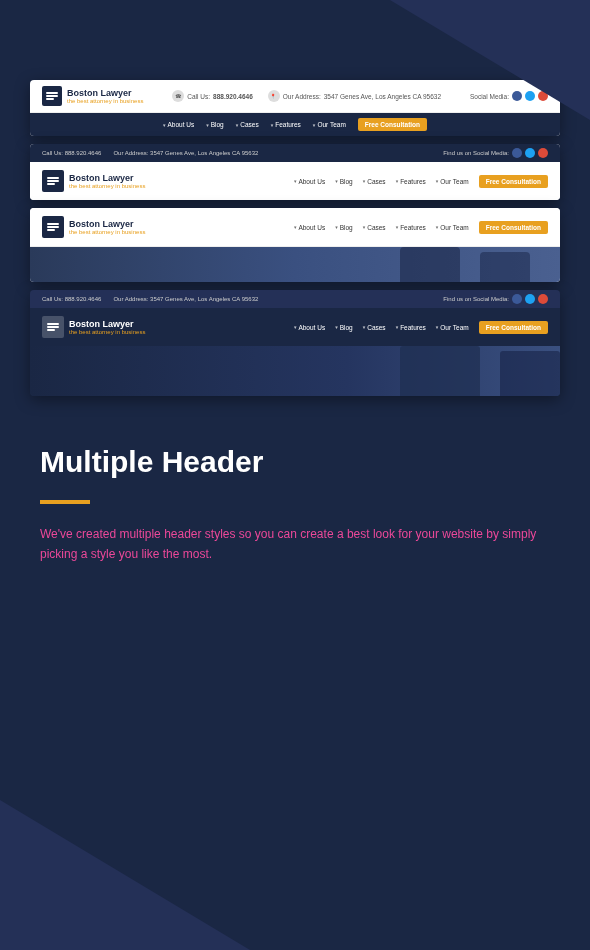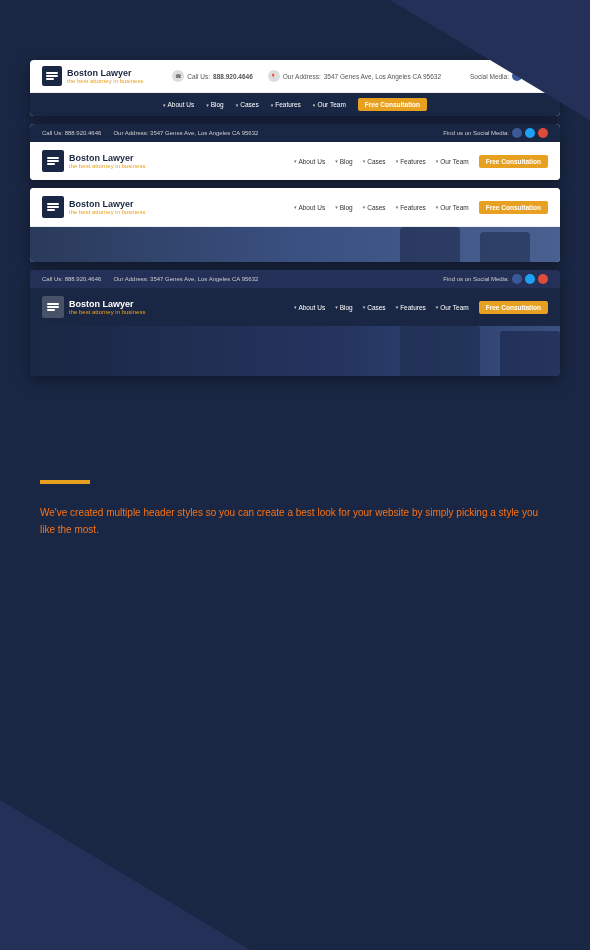--- a/index.html
+++ b/index.html
@@ -25,21 +25,21 @@
       bottom: 0; left: 0;
       width: 250px; height: 150px;
       background: #243057;
       clip-path: polygon(0 100%, 100% 100%, 0 0);
     }
 
     .page-wrapper {
       position: relative;
       width: 590px;
       min-height: 950px;
-      padding: 60px 30px 60px 30px;
+      padding: 80px 30px 60px 30px;
     }
 
     
     .headers-container {
       display: flex;
       flex-direction: column;
       gap: 0;
       margin-bottom: 40px;
     }
 
@@ -346,22 +346,22 @@
     }
 
     .accent-bar {
       width: 50px;
       height: 4px;
       background: #e8a020;
       margin-bottom: 20px;
     }
 
     .section-desc {
-      font-size: 10px;
-      color: #f97316;
+      font-size: 12px;
+      color: #ec4899;
       line-height: 1.7;
     }
 
     
     .book-icon {
       display: flex;
       flex-direction: column;
       gap: 1.5px;
       padding: 3px;
     }
@@ -596,20 +596,20 @@
       <div style="height: 50px; background: linear-gradient(to right, #1a2744 0%, #253560 60%, #3a5080 100%); position:relative; overflow:hidden;">
         <div style="position:absolute; right:80px; bottom:0; width:80px; height:50px; background:rgba(30,45,80,0.7); border-radius:3px 3px 0 0;"></div>
         <div style="position:absolute; right:0px; bottom:0; width:60px; height:45px; background:rgba(15,25,60,0.5); border-radius:3px 3px 0 0;"></div>
       </div>
     </div>
 
   </div>
 
   <div class="content-section">
     <h2 class="section-title">
-      <br>
+      <span>Multiple Header</span><br>
     </h2>
     <div class="accent-bar"></div>
     <p class="section-desc">We've created multiple header styles so you can create a best look for your website by simply picking a style you like the most.</p>
   </div>
 
   <div class="bg-shape-bottom"></div>
 </div>
 
 </body></html>

